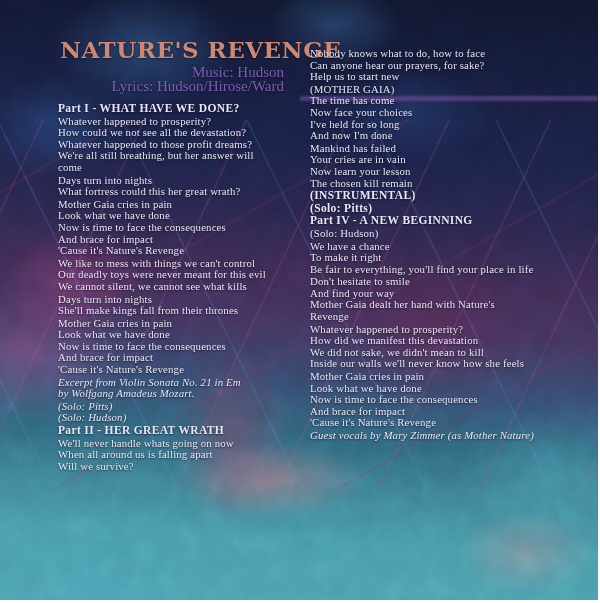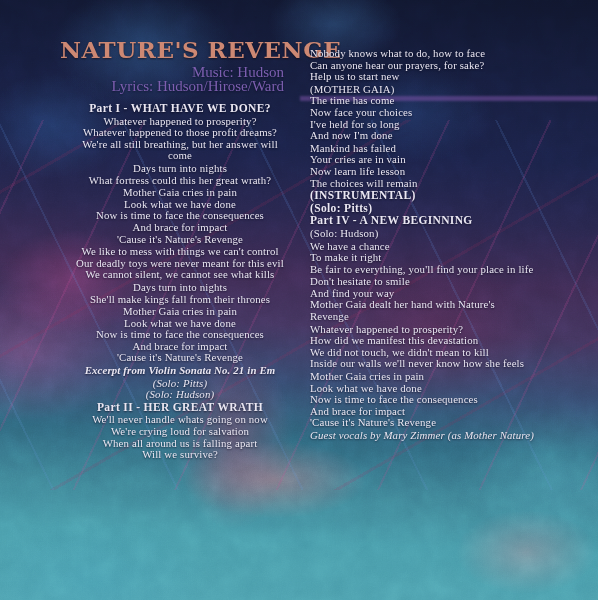--- a/index.html
+++ b/index.html
@@ -47,27 +47,27 @@
     text-shadow:0 1px 2px rgba(20,5,5,0.55); white-space:nowrap;
   }
   .credit {
     font-weight:normal; font-size:15px; line-height:13.5px; color:#7d5fb0;
     text-shadow:0 1px 2px rgba(5,5,25,0.5);
   }
   .col {
     position:absolute; color:#eae7f2; font-size:10.8px; line-height:11.6px;
     letter-spacing:0.15px; text-shadow:0 1px 2px rgba(5,5,25,0.65);
   }
-  .col-left  { left:58px;  top:103px; width:244px; text-align:center; }
+  .col-left  { left:58px;  top:103px; width:244px; text-align:left; }
   .col-right { left:310px; top:48px;  width:278px; text-align:left; }
   .stanza { margin:0 0 1px 0; }
   .stanza .line { display:block; }
   .heading { font-weight:bold; font-size:11.5px; letter-spacing:0.35px; }
   .italic .line { font-style:italic; }
-  .italic-bold .line { font-style:italic; font-weight:bold; }
+  .italic-bold .line { font-style:italic; font-weight:normal; }
 </style>
 </head>
 <body>
 
 <div class="canvas">
   <div class="art">
     <div class="streaks"></div>
     <svg class="grain" width="598" height="600" xmlns="http://www.w3.org/2000/svg">
       <filter id="coarse">
           <feTurbulence type="fractalNoise" baseFrequency="0.045" numOctaves="3" seed="7"></feTurbulence>
@@ -87,20 +87,21 @@
       <div class="credit">Music: Hudson</div>
       <div class="credit">Lyrics: Hudson/Hirose/Ward</div>
     </header>
 
     <div class="col col-left">
         <div class="stanza heading">
           <span class="line">Part I - WHAT HAVE WE DONE?</span>
         </div>
         <div class="stanza verse">
           <span class="line">Whatever happened to prosperity?</span>
+          <span class="line">How could we not see all the devastation?</span>
           <span class="line">Whatever happened to those profit dreams?</span>
           <span class="line">We're all still breathing, but her answer will</span>
           <span class="line">come</span>
         </div>
         <div class="stanza verse">
           <span class="line">Days turn into nights</span>
           <span class="line">What fortress could this her great wrath?</span>
         </div>
         <div class="stanza verse">
           <span class="line">Mother Gaia cries in pain</span>
@@ -120,53 +121,53 @@
         </div>
         <div class="stanza verse">
           <span class="line">Mother Gaia cries in pain</span>
           <span class="line">Look what we have done</span>
           <span class="line">Now is time to face the consequences</span>
           <span class="line">And brace for impact</span>
           <span class="line">'Cause it's Nature's Revenge</span>
         </div>
         <div class="stanza italic-bold">
           <span class="line">Excerpt from Violin Sonata No. 21 in Em</span>
+          <span class="line">by Wolfgang Amadeus Mozart.</span>
         </div>
         <div class="stanza italic">
           <span class="line">(Solo: Pitts)</span>
           <span class="line">(Solo: Hudson)</span>
         </div>
         <div class="stanza heading">
           <span class="line">Part II - HER GREAT WRATH</span>
         </div>
         <div class="stanza verse">
           <span class="line">We'll never handle whats going on now</span>
-          <span class="line">We're crying loud for salvation</span>
           <span class="line">When all around us is falling apart</span>
           <span class="line">Will we survive?</span>
         </div>
       </div>
     <div class="col col-right">
         <div class="stanza verse">
           <span class="line">Nobody knows what to do, how to face</span>
           <span class="line">Can anyone hear our prayers, for sake?</span>
           <span class="line">Help us to start new</span>
         </div>
         <div class="stanza verse">
           <span class="line">(MOTHER GAIA)</span>
           <span class="line">The time has come</span>
           <span class="line">Now face your choices</span>
           <span class="line">I've held for so long</span>
           <span class="line">And now I'm done</span>
         </div>
         <div class="stanza verse">
           <span class="line">Mankind has failed</span>
           <span class="line">Your cries are in vain</span>
-          <span class="line">Now learn life lesson</span>
-          <span class="line">The choices will remain</span>
+          <span class="line">Now learn your lesson</span>
+          <span class="line">The chosen kill remain</span>
         </div>
         <div class="stanza heading">
           <span class="line">(INSTRUMENTAL)</span>
         </div>
         <div class="stanza heading">
           <span class="line">(Solo: Pitts)</span>
         </div>
         <div class="stanza heading">
           <span class="line">Part IV - A NEW BEGINNING</span>
         </div>
@@ -180,21 +181,21 @@
         </div>
         <div class="stanza verse">
           <span class="line">Don't hesitate to smile</span>
           <span class="line">And find your way</span>
           <span class="line">Mother Gaia dealt her hand with Nature's</span>
           <span class="line">Revenge</span>
         </div>
         <div class="stanza verse">
           <span class="line">Whatever happened to prosperity?</span>
           <span class="line">How did we manifest this devastation</span>
-          <span class="line">We did not touch, we didn't mean to kill</span>
+          <span class="line">We did not sake, we didn't mean to kill</span>
           <span class="line">Inside our walls we'll never know how she feels</span>
         </div>
         <div class="stanza verse">
           <span class="line">Mother Gaia cries in pain</span>
           <span class="line">Look what we have done</span>
           <span class="line">Now is time to face the consequences</span>
           <span class="line">And brace for impact</span>
           <span class="line">'Cause it's Nature's Revenge</span>
         </div>
         <div class="stanza italic">

